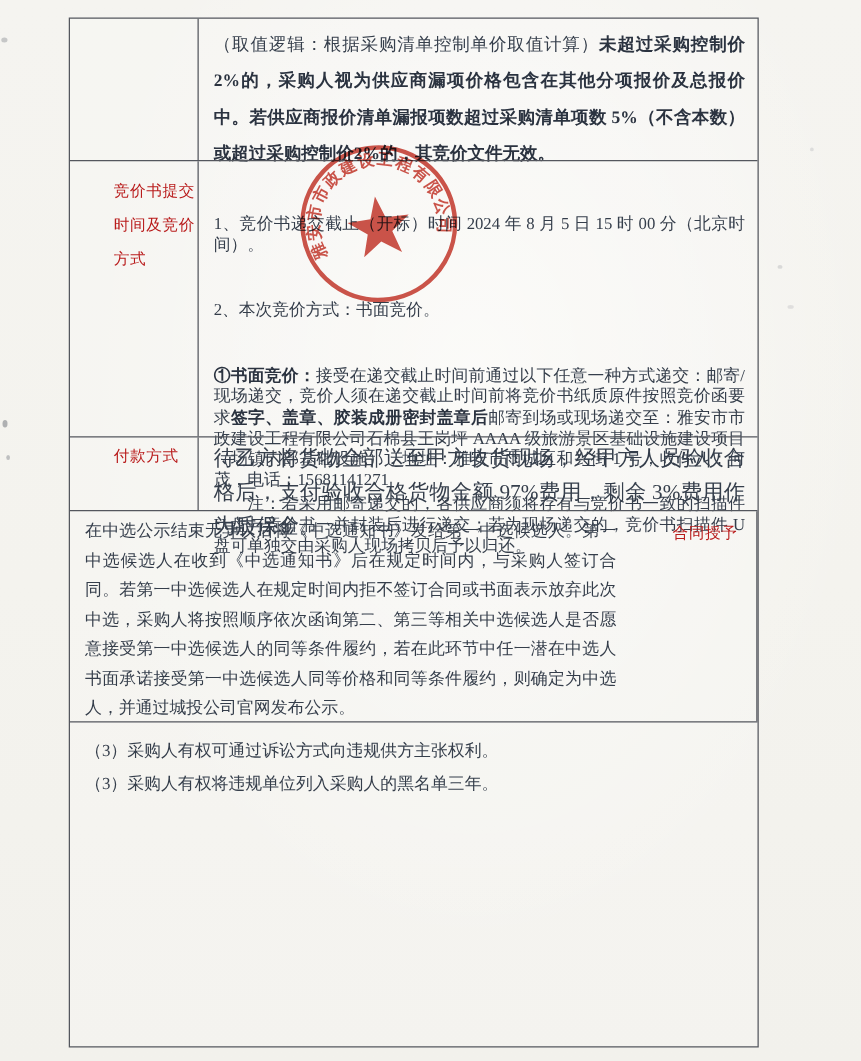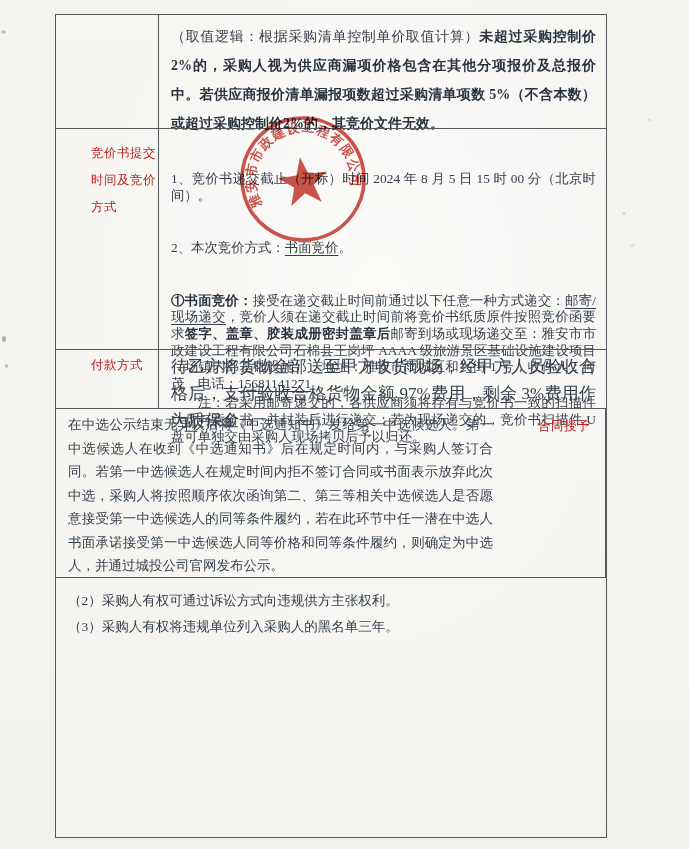--- a/index.html
+++ b/index.html
@@ -23,21 +23,21 @@
   .cell{box-sizing:border-box;}
   .label{
     width:74px;flex:none;border-right:1.3px solid #54575e;
     font-weight:normal;font-size:12.5px;letter-spacing:.5px;
     padding:10px 2px 0 6px;color:#b91c1c;white-space:nowrap;margin-left:29px;
   }
   .label .label-line{line-height:27px;}
   .content{flex:1;padding:5px 10px 0 12px;text-align:justify;color:#353e4b;}
   .content p{margin:0;}
   .b{font-weight:bold;color:#2b3340;}
-  .u{text-decoration:underline;text-underline-offset:2.5px;}
+  .u{text-underline-offset:2.5px;}
   .indent{text-indent:2em;}
   
   .r1{height:113px;}
   .r1 .content{font-size:14px;padding-top:7px;}
   .r1 .content p{line-height:29px;}
   .r2{height:221px;}
   .r2 .content{font-size:13.4px;padding-top:6px;}
   .r2 .content p{line-height:16.6px;margin-top:36px;}
   .r2 .content p.indent{margin-top:3px;}
   .r2 .label{padding-top:11px;}
@@ -109,21 +109,21 @@
 
     <div class="row r4">
       <div class="cell content">
           <p><span>在中选公示结束无异议后将《中选通知书》发给第一中选候选人。第一中选候选人在收到《中选通知书》后在规定时间内，与采购人签订合同。若第一中选候选人在规定时间内拒不签订合同或书面表示放弃此次中选，采购人将按照顺序依次函询第二、第三等相关中选候选人是否愿意接受第一中选候选人的同等条件履约，若在此环节中任一潜在中选人书面承诺接受第一中选候选人同等价格和同等条件履约，则确定为中选人，并通过城投公司官网发布公示。</span></p>
         </div>
       <div class="cell label">合同授予</div>
     </div>
 
     <div class="row r5">
       <div class="cell content">
-          <p><span>（2）采购人有权可通过诉讼方式向违规供方主张权利。</span></p>
+          <p><span>（3）采购人有权可通过诉讼方式向违规供方主张权利。</span></p>
           <p><span>（3）采购人有权将违规单位列入采购人的黑名单三年。</span></p>
         </div>
     </div>
 
   </div>
 
   <svg class="stamp" viewBox="0 0 136 136">
     <defs>
       <path id="sealArc" d="M 24,88 A 48,48 0 1 1 112,88" fill="none"></path>
     </defs>

